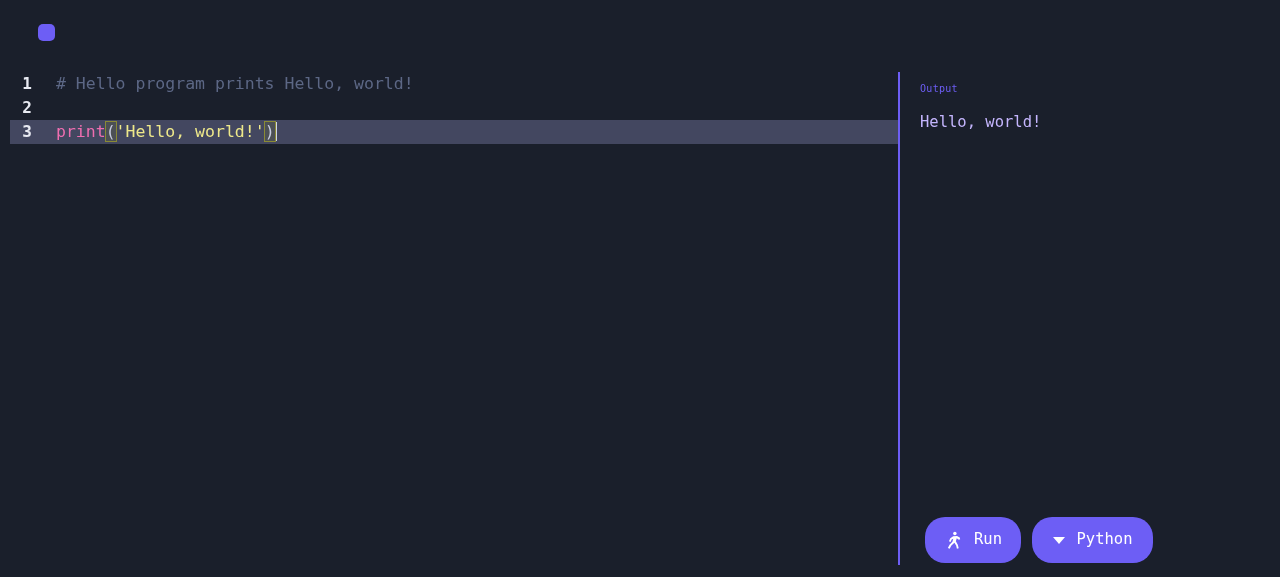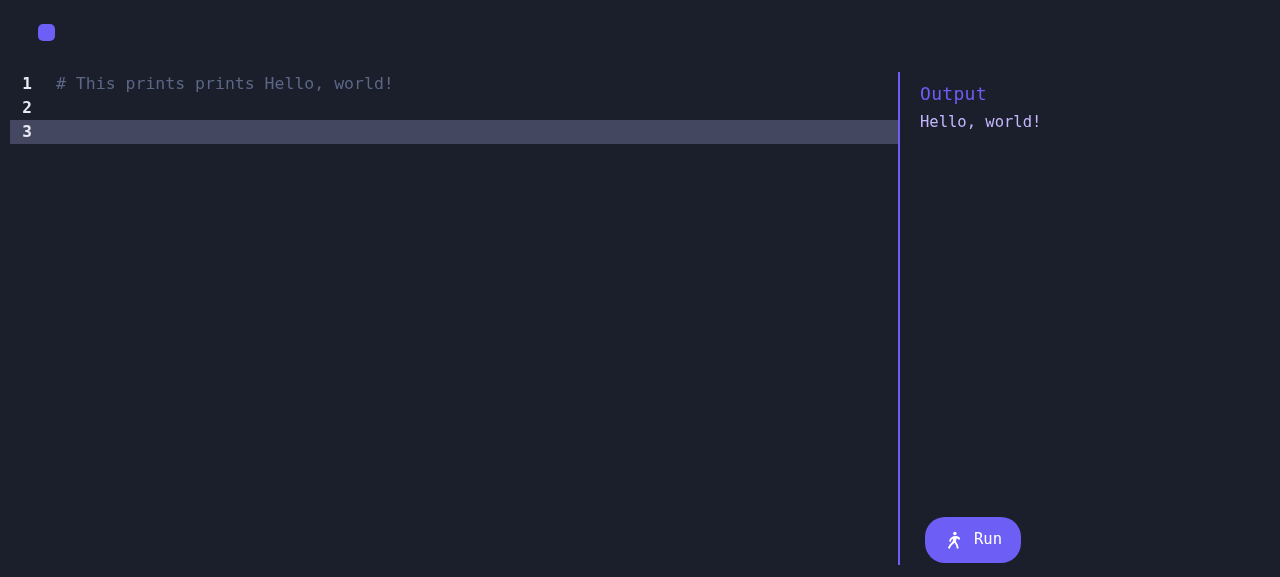--- a/index.html
+++ b/index.html
@@ -128,21 +128,21 @@
     left: 901px;
     top: 64px;
     width: 379px;
     height: 513px;
   }
   .output-label {
     position: absolute;
     left: 19px;
     top: 19px;
     font-family: "DejaVu Sans Mono", monospace;
-    font-size: 18px;
+    font-size: 10px;
     color: #6d5ef5;
     letter-spacing: 0.3px;
   }
   .output-text {
     position: absolute;
     left: 19px;
     top: 48px;
     font-family: "DejaVu Sans Mono", monospace;
     font-size: 15.5px;
     color: #c4b5fd;
@@ -201,44 +201,49 @@
   <div class="logo">
     <div class="logo-mark"></div>
   </div>
 </div>
 
 <div class="editor-pane">
   <div class="code-area">
 
     <div class="code-line">
       <div class="gutter">1</div>
-      <div class="code-text"><span class="tok-comment"># This prints prints Hello, world!</span></div>
+      <div class="code-text"><span class="tok-comment"># Hello program prints Hello, world!</span></div>
     </div>
 
     <div class="code-line">
       <div class="gutter">2</div>
       <div class="code-text"></div>
     </div>
 
     <div class="code-line active">
       <div class="gutter">3</div>
+      <div class="code-text"><span class="tok-fn">print</span><span class="tok-paren">(</span><span class="tok-string">'Hello, world!'</span><span class="tok-paren">)</span><span class="caret"></span></div>
     </div>
 
   </div>
 </div>
 
 <div class="divider"></div>
 
 <div class="output-pane">
   <div class="output-label">Output</div>
   <div class="output-text">Hello, world!</div>
 
   <div class="actions">
     <button class="btn btn-run">
       <svg class="run-icon" viewBox="0 0 24 24" fill="#ffffff">
         <circle cx="14.5" cy="3.2" r="2.3"></circle>
         <path d="M12.2 7.1 L8.4 9.6 L6.6 13.6 L8.8 14.6 L10.2 11.4 L12.4 10.2 L11.2 14.4 L7.4 18.2 L5.2 22.6 L7.6 23.6 L9.6 19.6 L13.8 15.8 L16.2 19.4 L17.2 23.6 L19.6 23.0 L18.4 18.2 L15.8 13.8 L17.0 9.8 L19.8 11.6 L21.6 11.0 L21.0 8.8 L17.4 6.8 Z"></path>
       </svg>
       <span class="btn-label">Run</span>
     </button>
 
+    <button class="btn btn-lang">
+      <span class="caret-down"></span>
+      <span class="btn-label">Python</span>
+    </button>
   </div>
 </div>
 
 </body></html>

